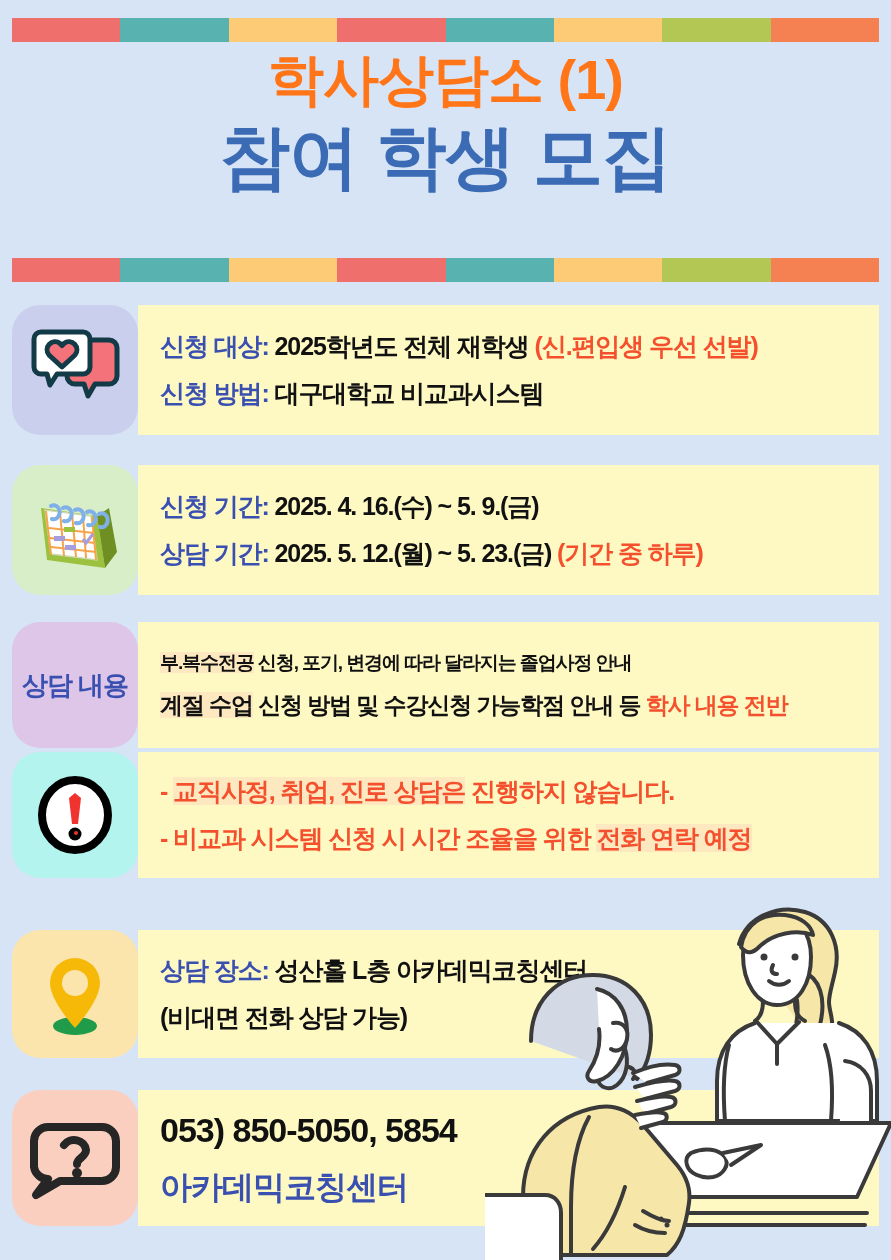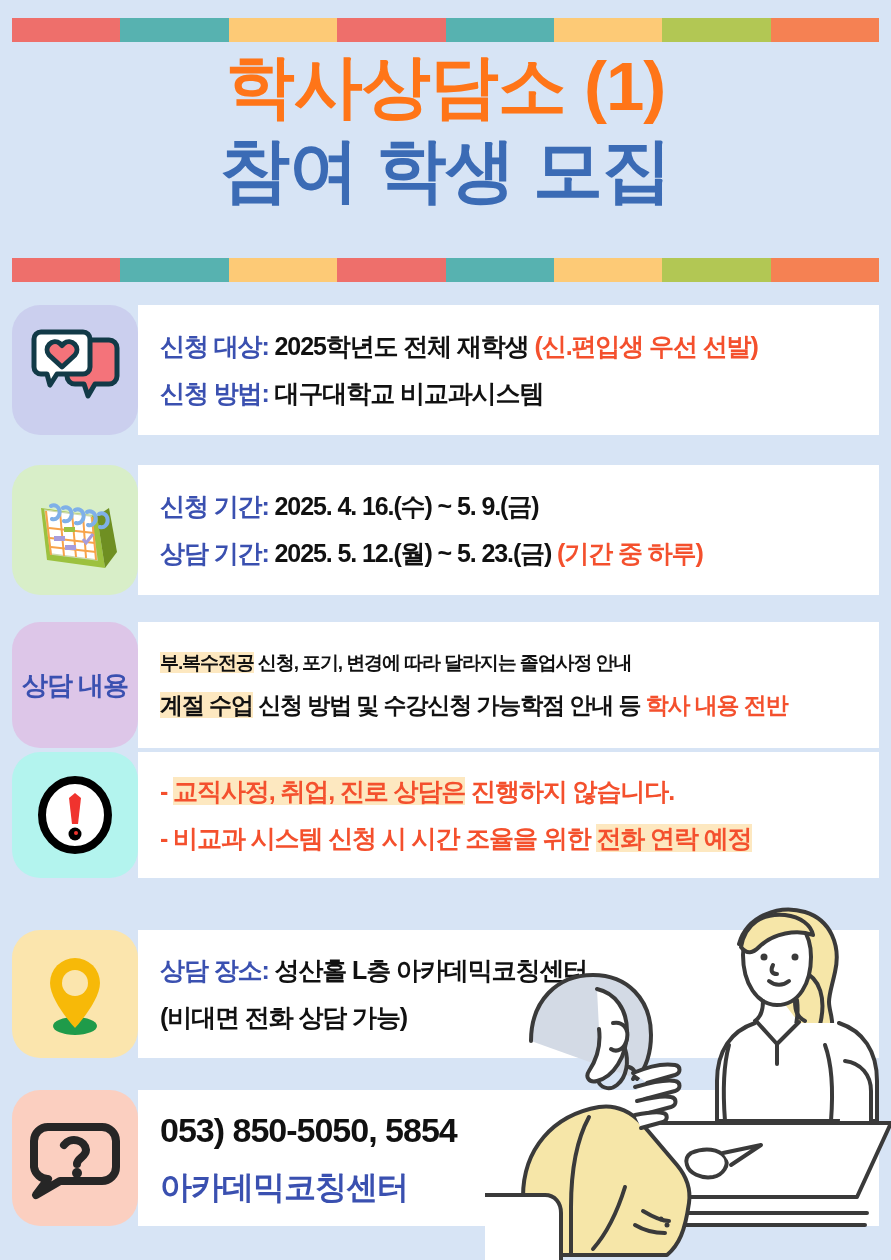--- a/index.html
+++ b/index.html
@@ -18,36 +18,36 @@
   .rule span{display:block;height:100%;}
 
   
   .title-wrap{position:absolute;left:0;top:52px;width:891px;text-align:center;}
   .title-line{
     font-weight:bold;
     letter-spacing:-1px;
     line-height:1.0;
     font-family:"Liberation Sans","DejaVu Sans",sans-serif;
   }
-  .title-line1{font-size:69px;color:#ff7518;}
+  .title-line1{font-size:56px;color:#ff7518;}
   .title-line2{font-size:70px;color:#3b6bb5;margin-top:14px;}
 
   
   .row{position:absolute;left:12px;width:867px;display:flex;align-items:stretch;}
   .icon-tile{
     width:126px;flex:0 0 126px;
     display:flex;align-items:center;justify-content:center;
     position:relative;
     border-radius:28px;
   }
   .icon-tile.labelled{
     font-size:26px;font-weight:bold;color:#3a50b0;letter-spacing:-1px;
   }
   .body-tile{
-    flex:1;background:#ffffff;
+    flex:1;background:#fef9c3;
     display:flex;flex-direction:column;justify-content:center;
     padding-left:22px;box-sizing:border-box;
   }
   .line{
     font-size:25px;font-weight:bold;line-height:1.25;color:#111111;
     letter-spacing:-1.1px;white-space:nowrap;
   }
   .line + .line{margin-top:16px;}
   .lbl{color:#3a50b0;}
   .val{color:#111111;}

